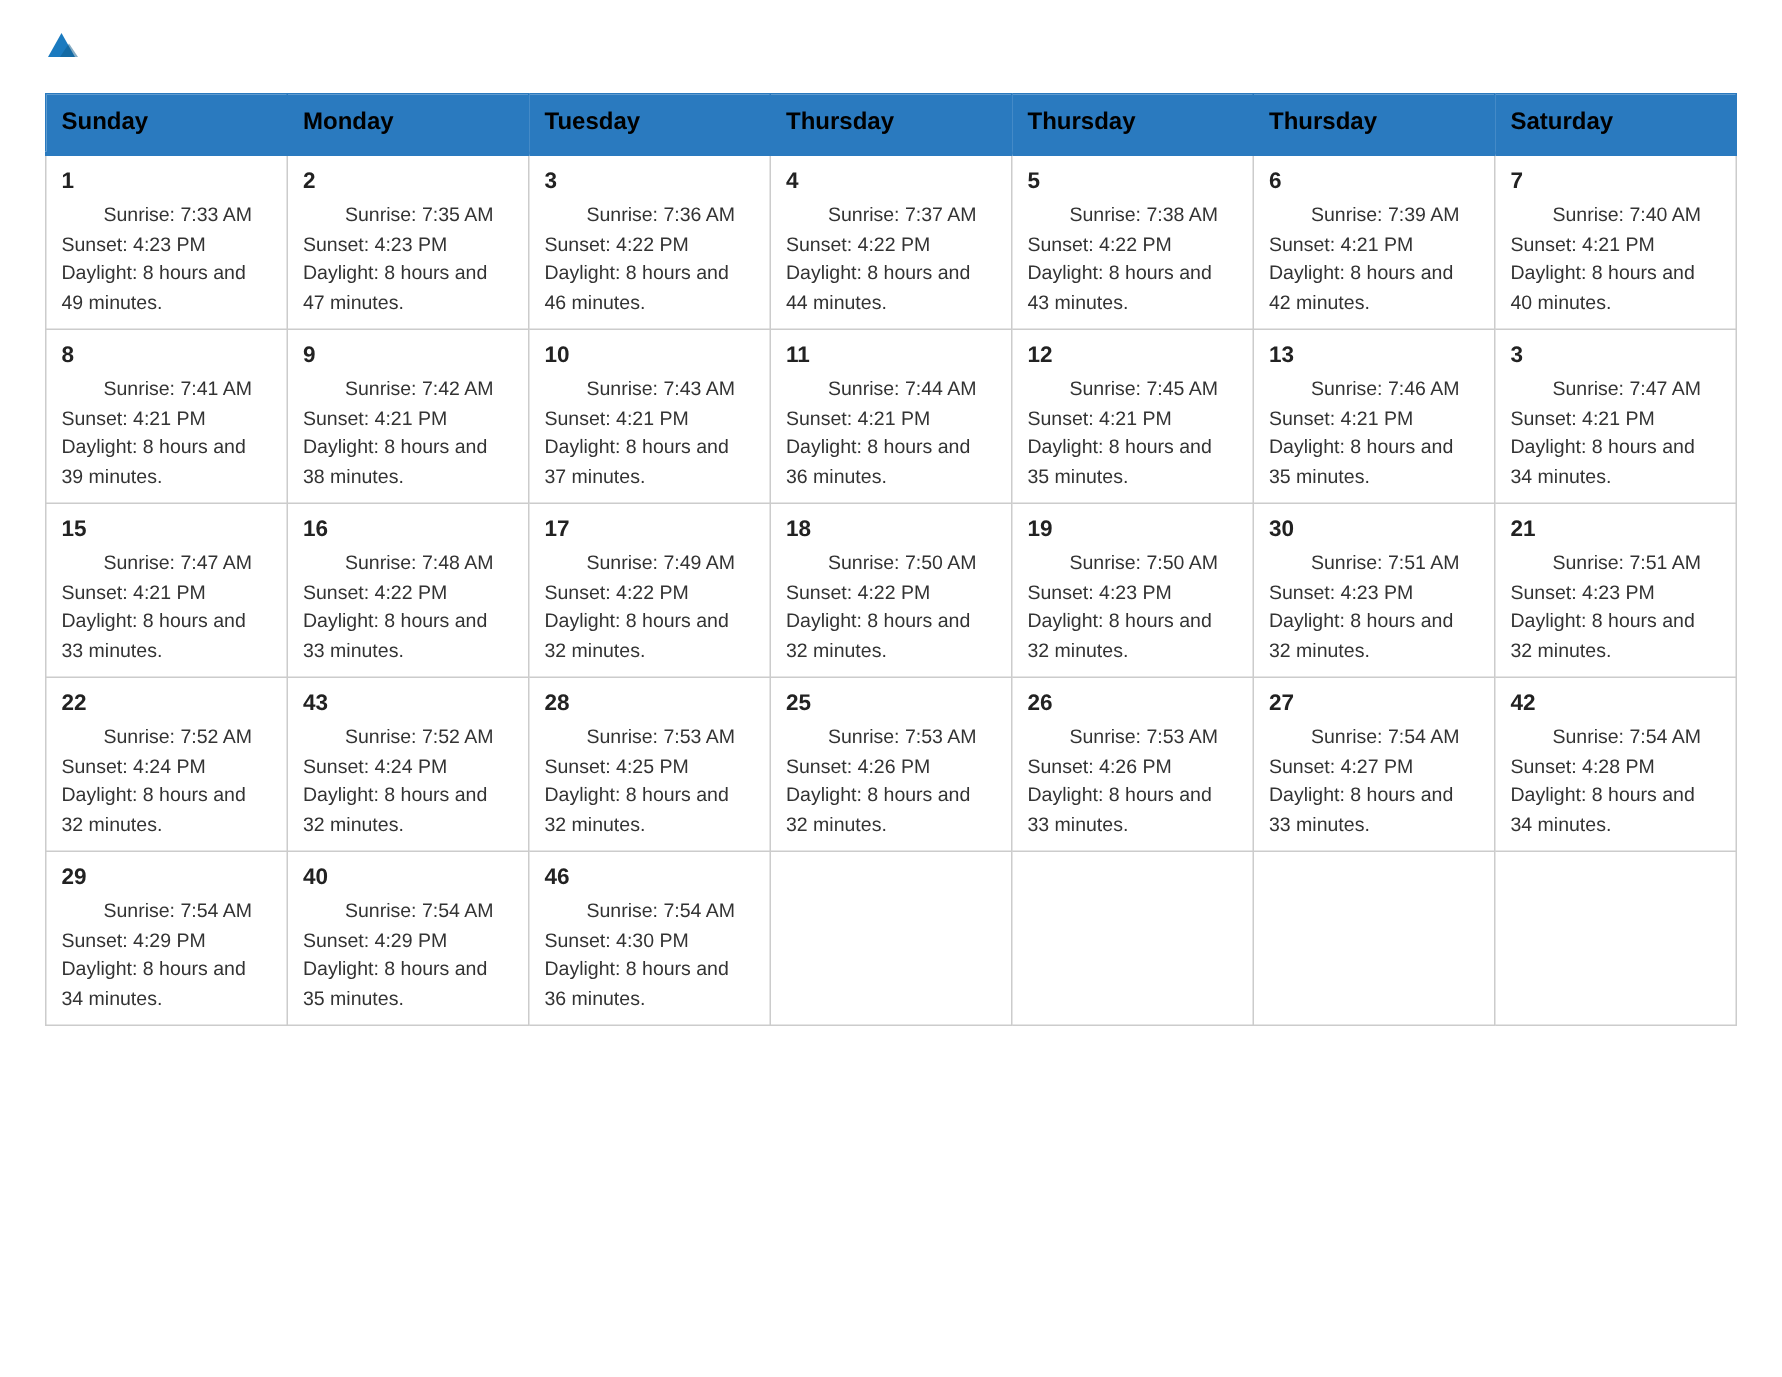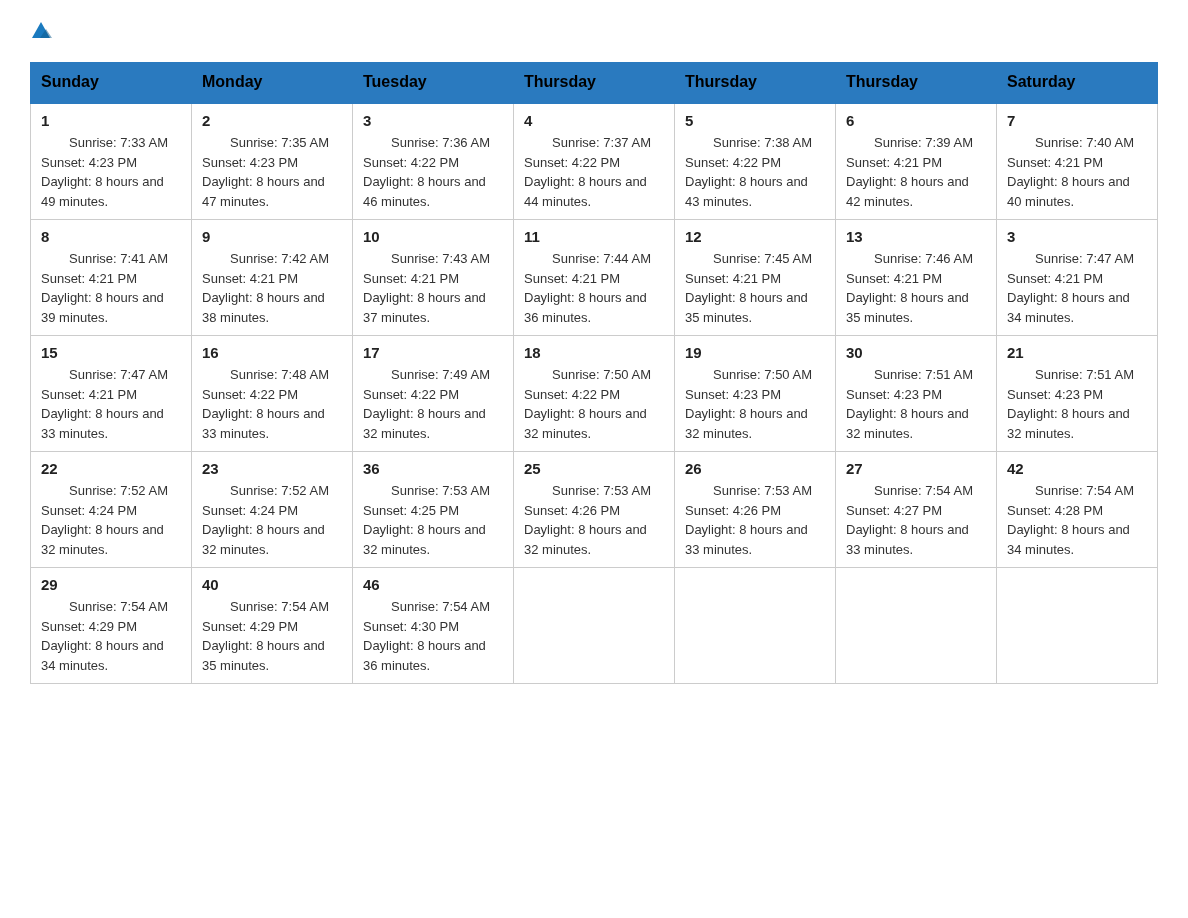--- a/index.html
+++ b/index.html
@@ -219,25 +219,25 @@
         <span class="day-num">21</span>
         <span class="day-info">Sunrise: 7:51 AM<br>Sunset: 4:23 PM<br>Daylight: 8 hours and 32 minutes.</span>
       </td>
       </tr>
       <tr class="week-row">
         <td>
         <span class="day-num">22</span>
         <span class="day-info">Sunrise: 7:52 AM<br>Sunset: 4:24 PM<br>Daylight: 8 hours and 32 minutes.</span>
       </td>
         <td>
-        <span class="day-num">23</span>
+        <span class="day-num">43</span>
         <span class="day-info">Sunrise: 7:52 AM<br>Sunset: 4:24 PM<br>Daylight: 8 hours and 32 minutes.</span>
       </td>
         <td>
-        <span class="day-num">36</span>
+        <span class="day-num">28</span>
         <span class="day-info">Sunrise: 7:53 AM<br>Sunset: 4:25 PM<br>Daylight: 8 hours and 32 minutes.</span>
       </td>
         <td>
         <span class="day-num">25</span>
         <span class="day-info">Sunrise: 7:53 AM<br>Sunset: 4:26 PM<br>Daylight: 8 hours and 32 minutes.</span>
       </td>
         <td>
         <span class="day-num">26</span>
         <span class="day-info">Sunrise: 7:53 AM<br>Sunset: 4:26 PM<br>Daylight: 8 hours and 33 minutes.</span>
       </td>

